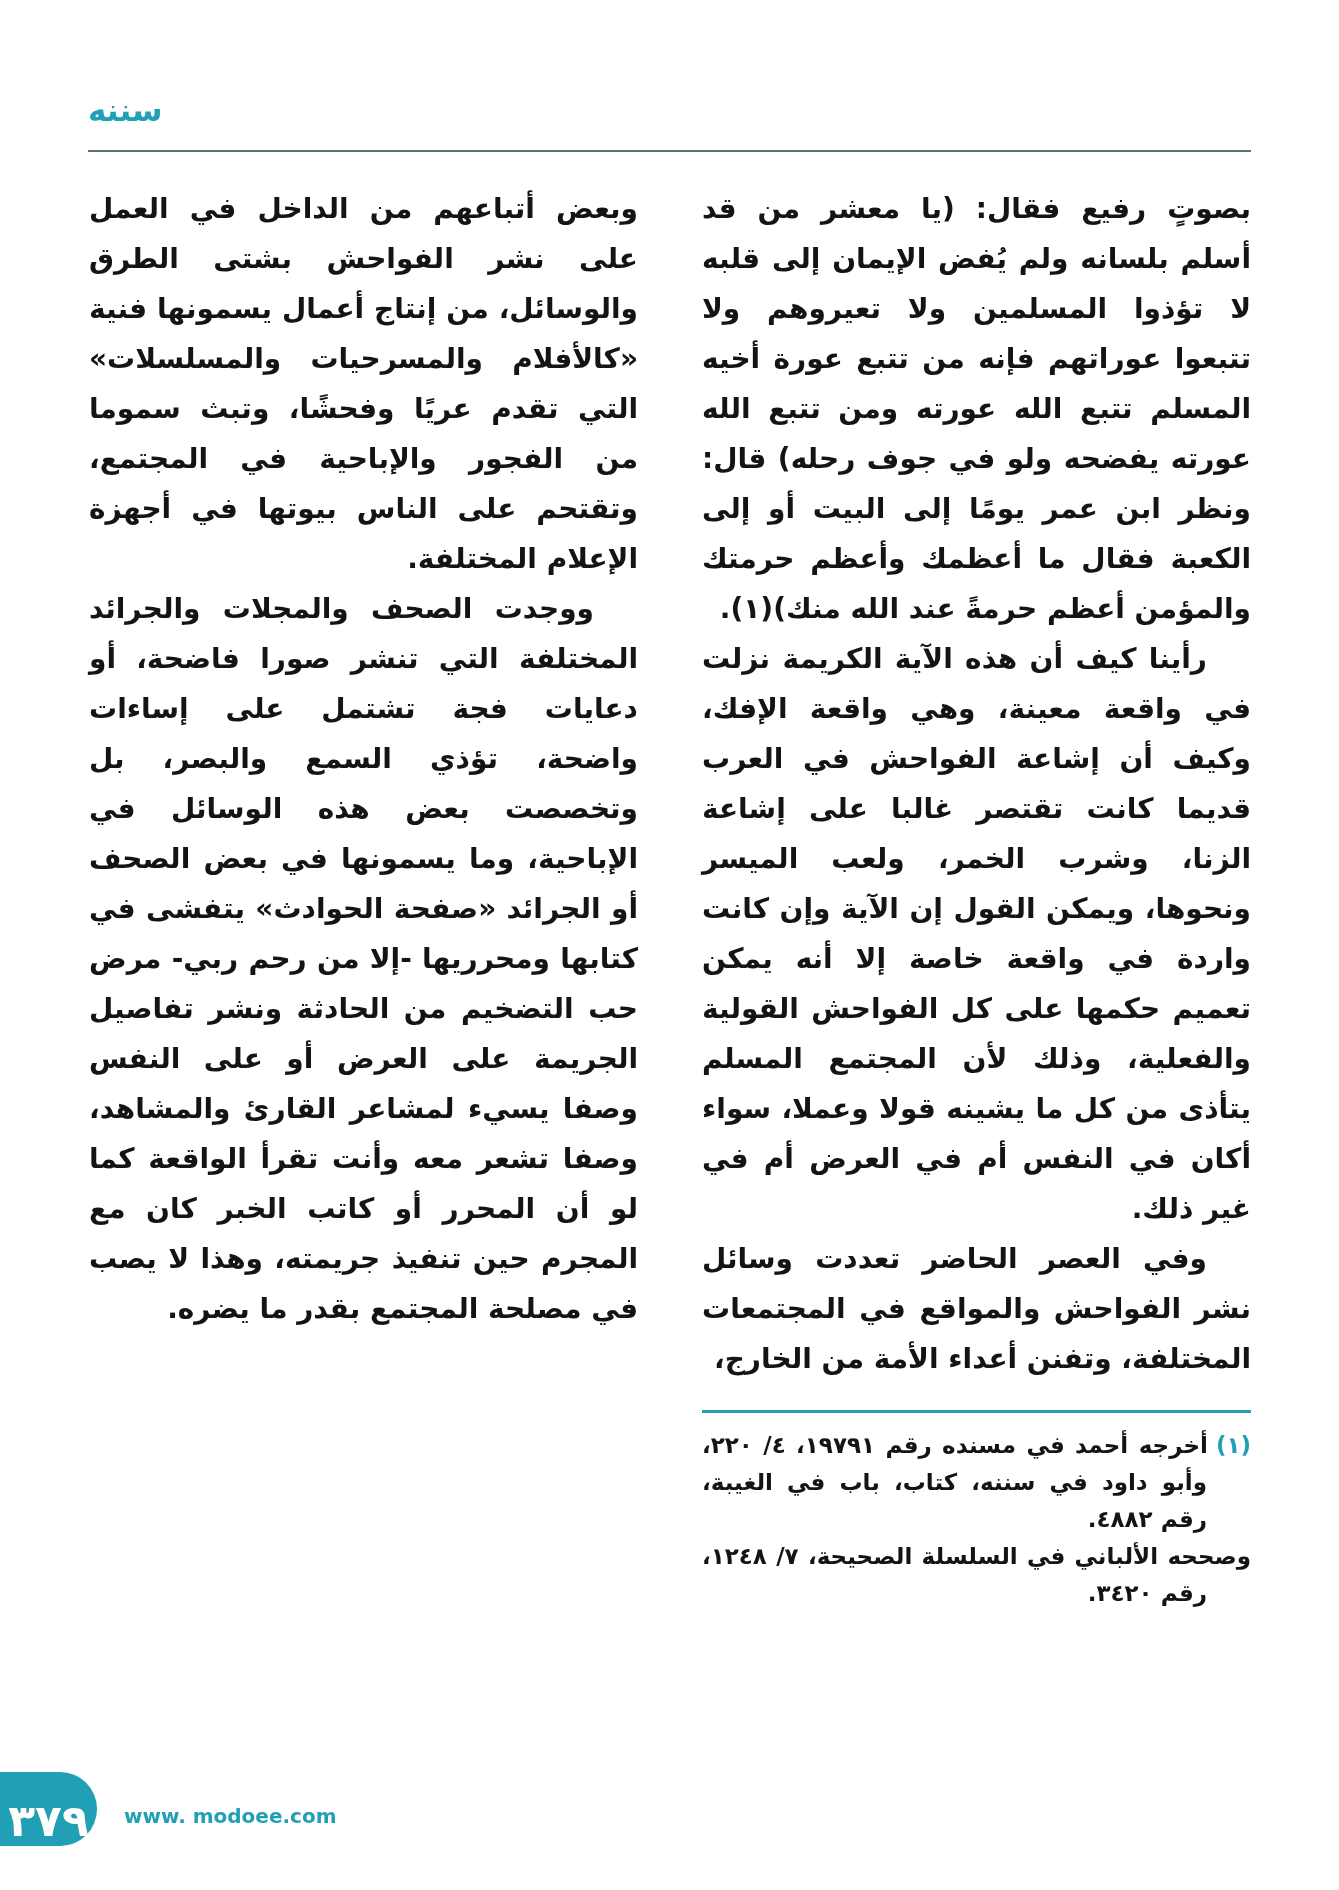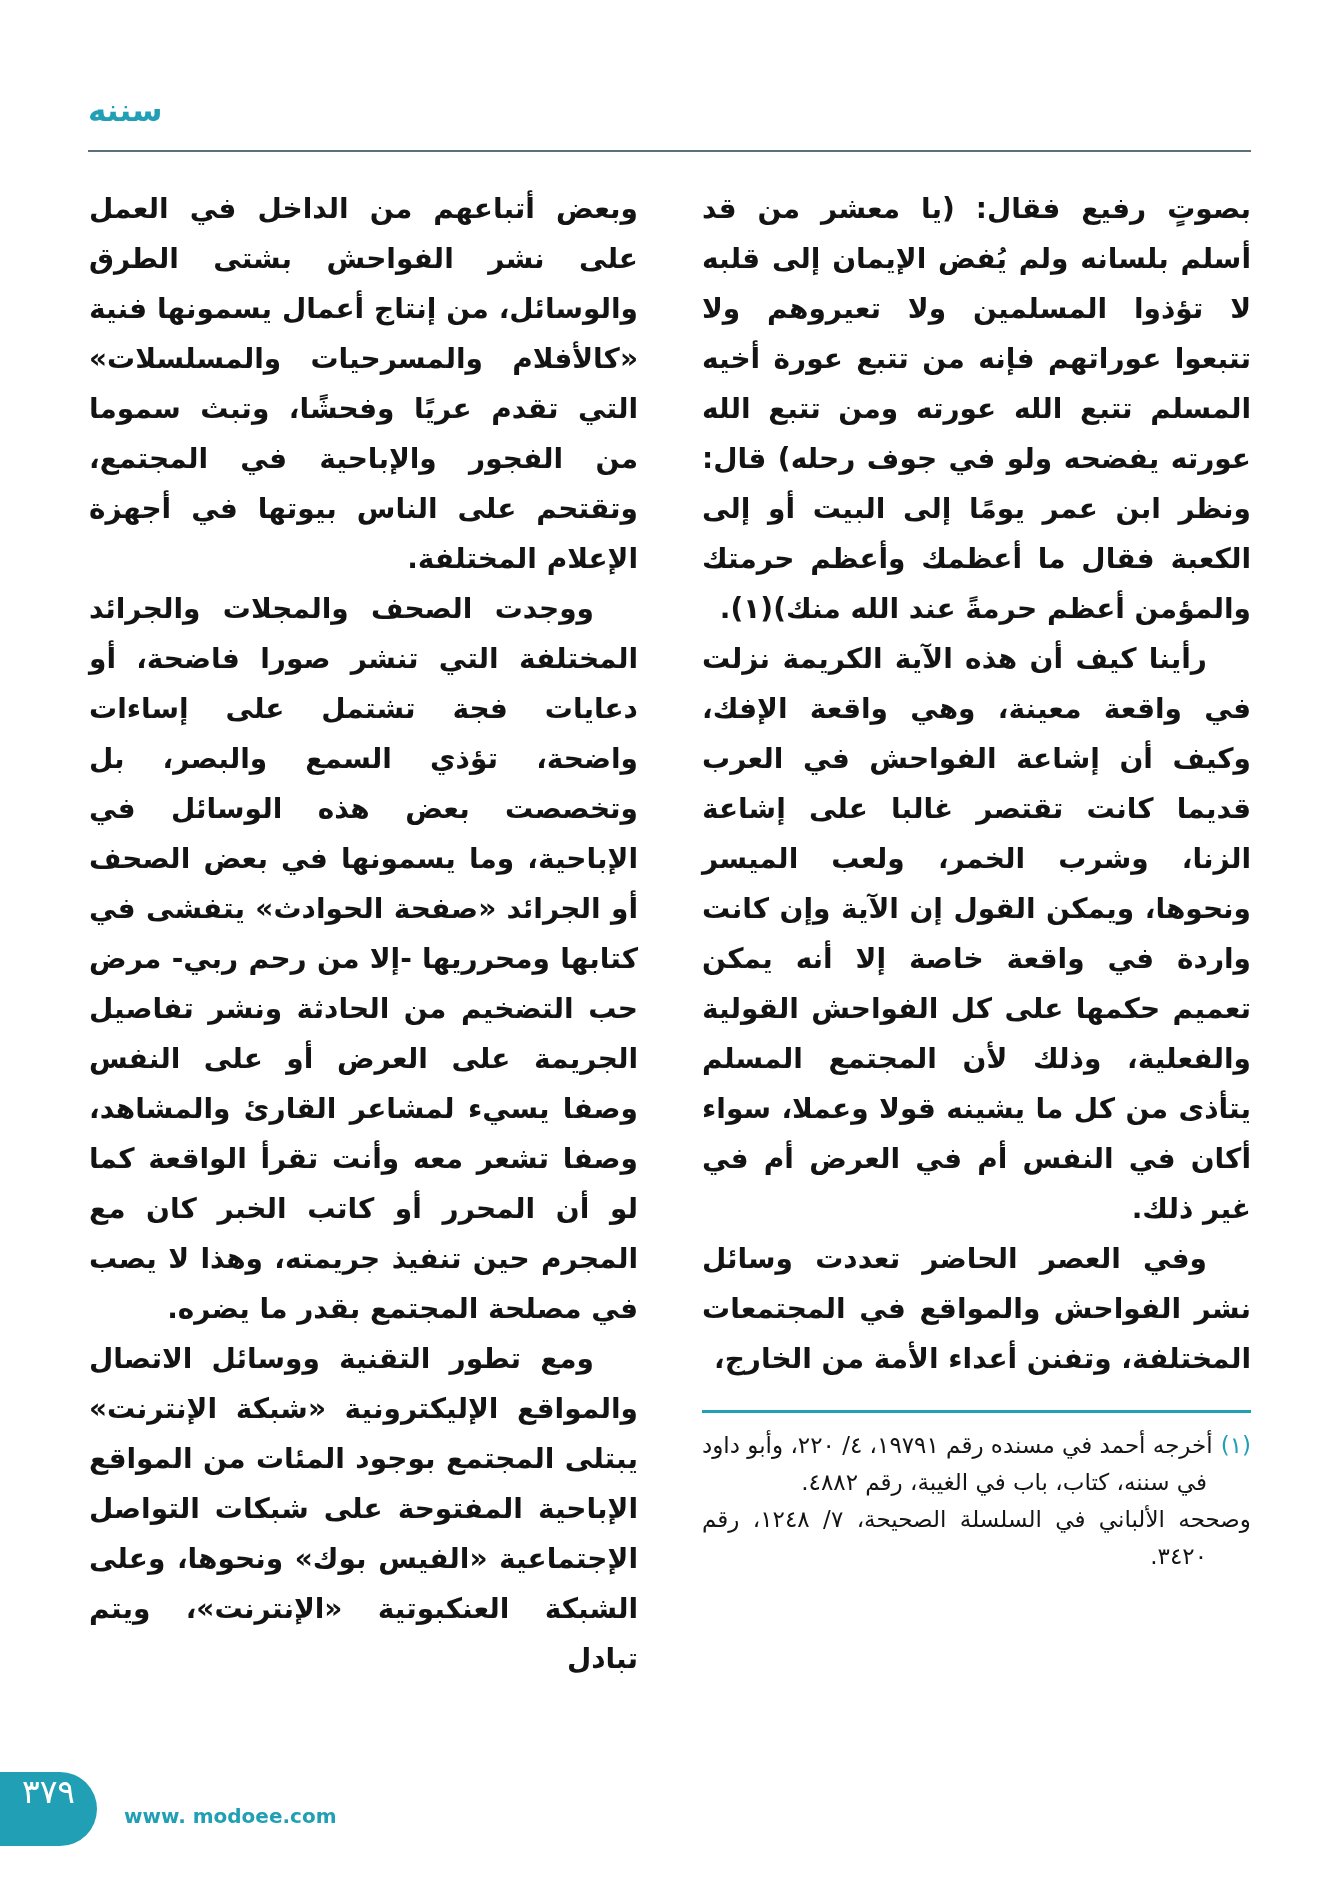--- a/index.html
+++ b/index.html
@@ -50,38 +50,38 @@
   
   .footnote { margin-top: 26px; }
   .footnote-rule {
     width: 100%; height: 0;
     border-top: 3px solid var(--accent);
     margin-bottom: 14px;
   }
   .footnote p {
     font-size: 23px;
     line-height: 37px;
-    font-weight: 400;
+    font-weight: 700;
     padding-right: 44px;
     text-indent: -44px;
     text-align: justify;
     direction: rtl;
     margin: 0;
   }
   .fn-marker { color: var(--accent); padding-left: 8px; }
 
   
   .page-tab {
     position: absolute; left: 0; bottom: 44px;
     width: 97px; height: 74px;
     background: var(--accent);
     border-radius: 0 37px 37px 0;
-    display: flex; align-items: flex-start; justify-content: center;
+    display: flex; align-items: flex-end; justify-content: center;
     color: #ffffff;
-    font-size: 33px; font-weight: 400;
+    font-size: 44px; font-weight: 700;
     direction: rtl;
   }
   .website {
     position: absolute; left: 124px; bottom: 62px;
     color: var(--accent);
     font-size: 20px; font-weight: 700;
     direction: ltr;
   }
 </style>
 </head>
@@ -104,21 +104,20 @@
         <p>
           <span class="fn-marker">(١)</span><span>أخرجه أحمد في مسنده رقم ١٩٧٩١، ٤/ ٢٢٠، وأبو داود في سننه، كتاب، باب في الغيبة، رقم ٤٨٨٢.</span>
         </p>
         <p>وصححه الألباني في السلسلة الصحيحة، ٧/ ١٢٤٨، رقم ٣٤٢٠.</p>
       </div>
     </section>
 
     <section class="col">
       <p>وبعض أتباعهم من الداخل في العمل على نشر الفواحش بشتى الطرق والوسائل، من إنتاج أعمال يسمونها فنية «كالأفلام والمسرحيات والمسلسلات» التي تقدم عريًا وفحشًا، وتبث سموما من الفجور والإباحية في المجتمع، وتقتحم على الناس بيوتها في أجهزة الإعلام المختلفة.</p>
       <p class="indent">ووجدت الصحف والمجلات والجرائد المختلفة التي تنشر صورا فاضحة، أو دعايات فجة تشتمل على إساءات واضحة، تؤذي السمع والبصر، بل وتخصصت بعض هذه الوسائل في الإباحية، وما يسمونها في بعض الصحف أو الجرائد «صفحة الحوادث» يتفشى في كتابها ومحرريها -إلا من رحم ربي- مرض حب التضخيم من الحادثة ونشر تفاصيل الجريمة على العرض أو على النفس وصفا يسيء لمشاعر القارئ والمشاهد، وصفا تشعر معه وأنت تقرأ الواقعة كما لو أن المحرر أو كاتب الخبر كان مع المجرم حين تنفيذ جريمته، وهذا لا يصب في مصلحة المجتمع بقدر ما يضره.</p>
-      <p class="indent">ومع تطور التقنية ووسائل الاتصال والمواقع الإليكترونية «شبكة الإنترنت» يبتلى المجتمع بوجود المئات من المواقع الإباحية المفتوحة على شبكات التواصل الإجتماعية «الفيس بوك» ونحوها، وعلى الشبكة العنكبوتية «الإنترنت»، ويتم تبادل</p>
     </section>
 
   </main>
 
   <div class="page-tab">
     <span>٣٧٩</span>
   </div>
   <div class="website">www. modoee.com</div>
 
 </div>

